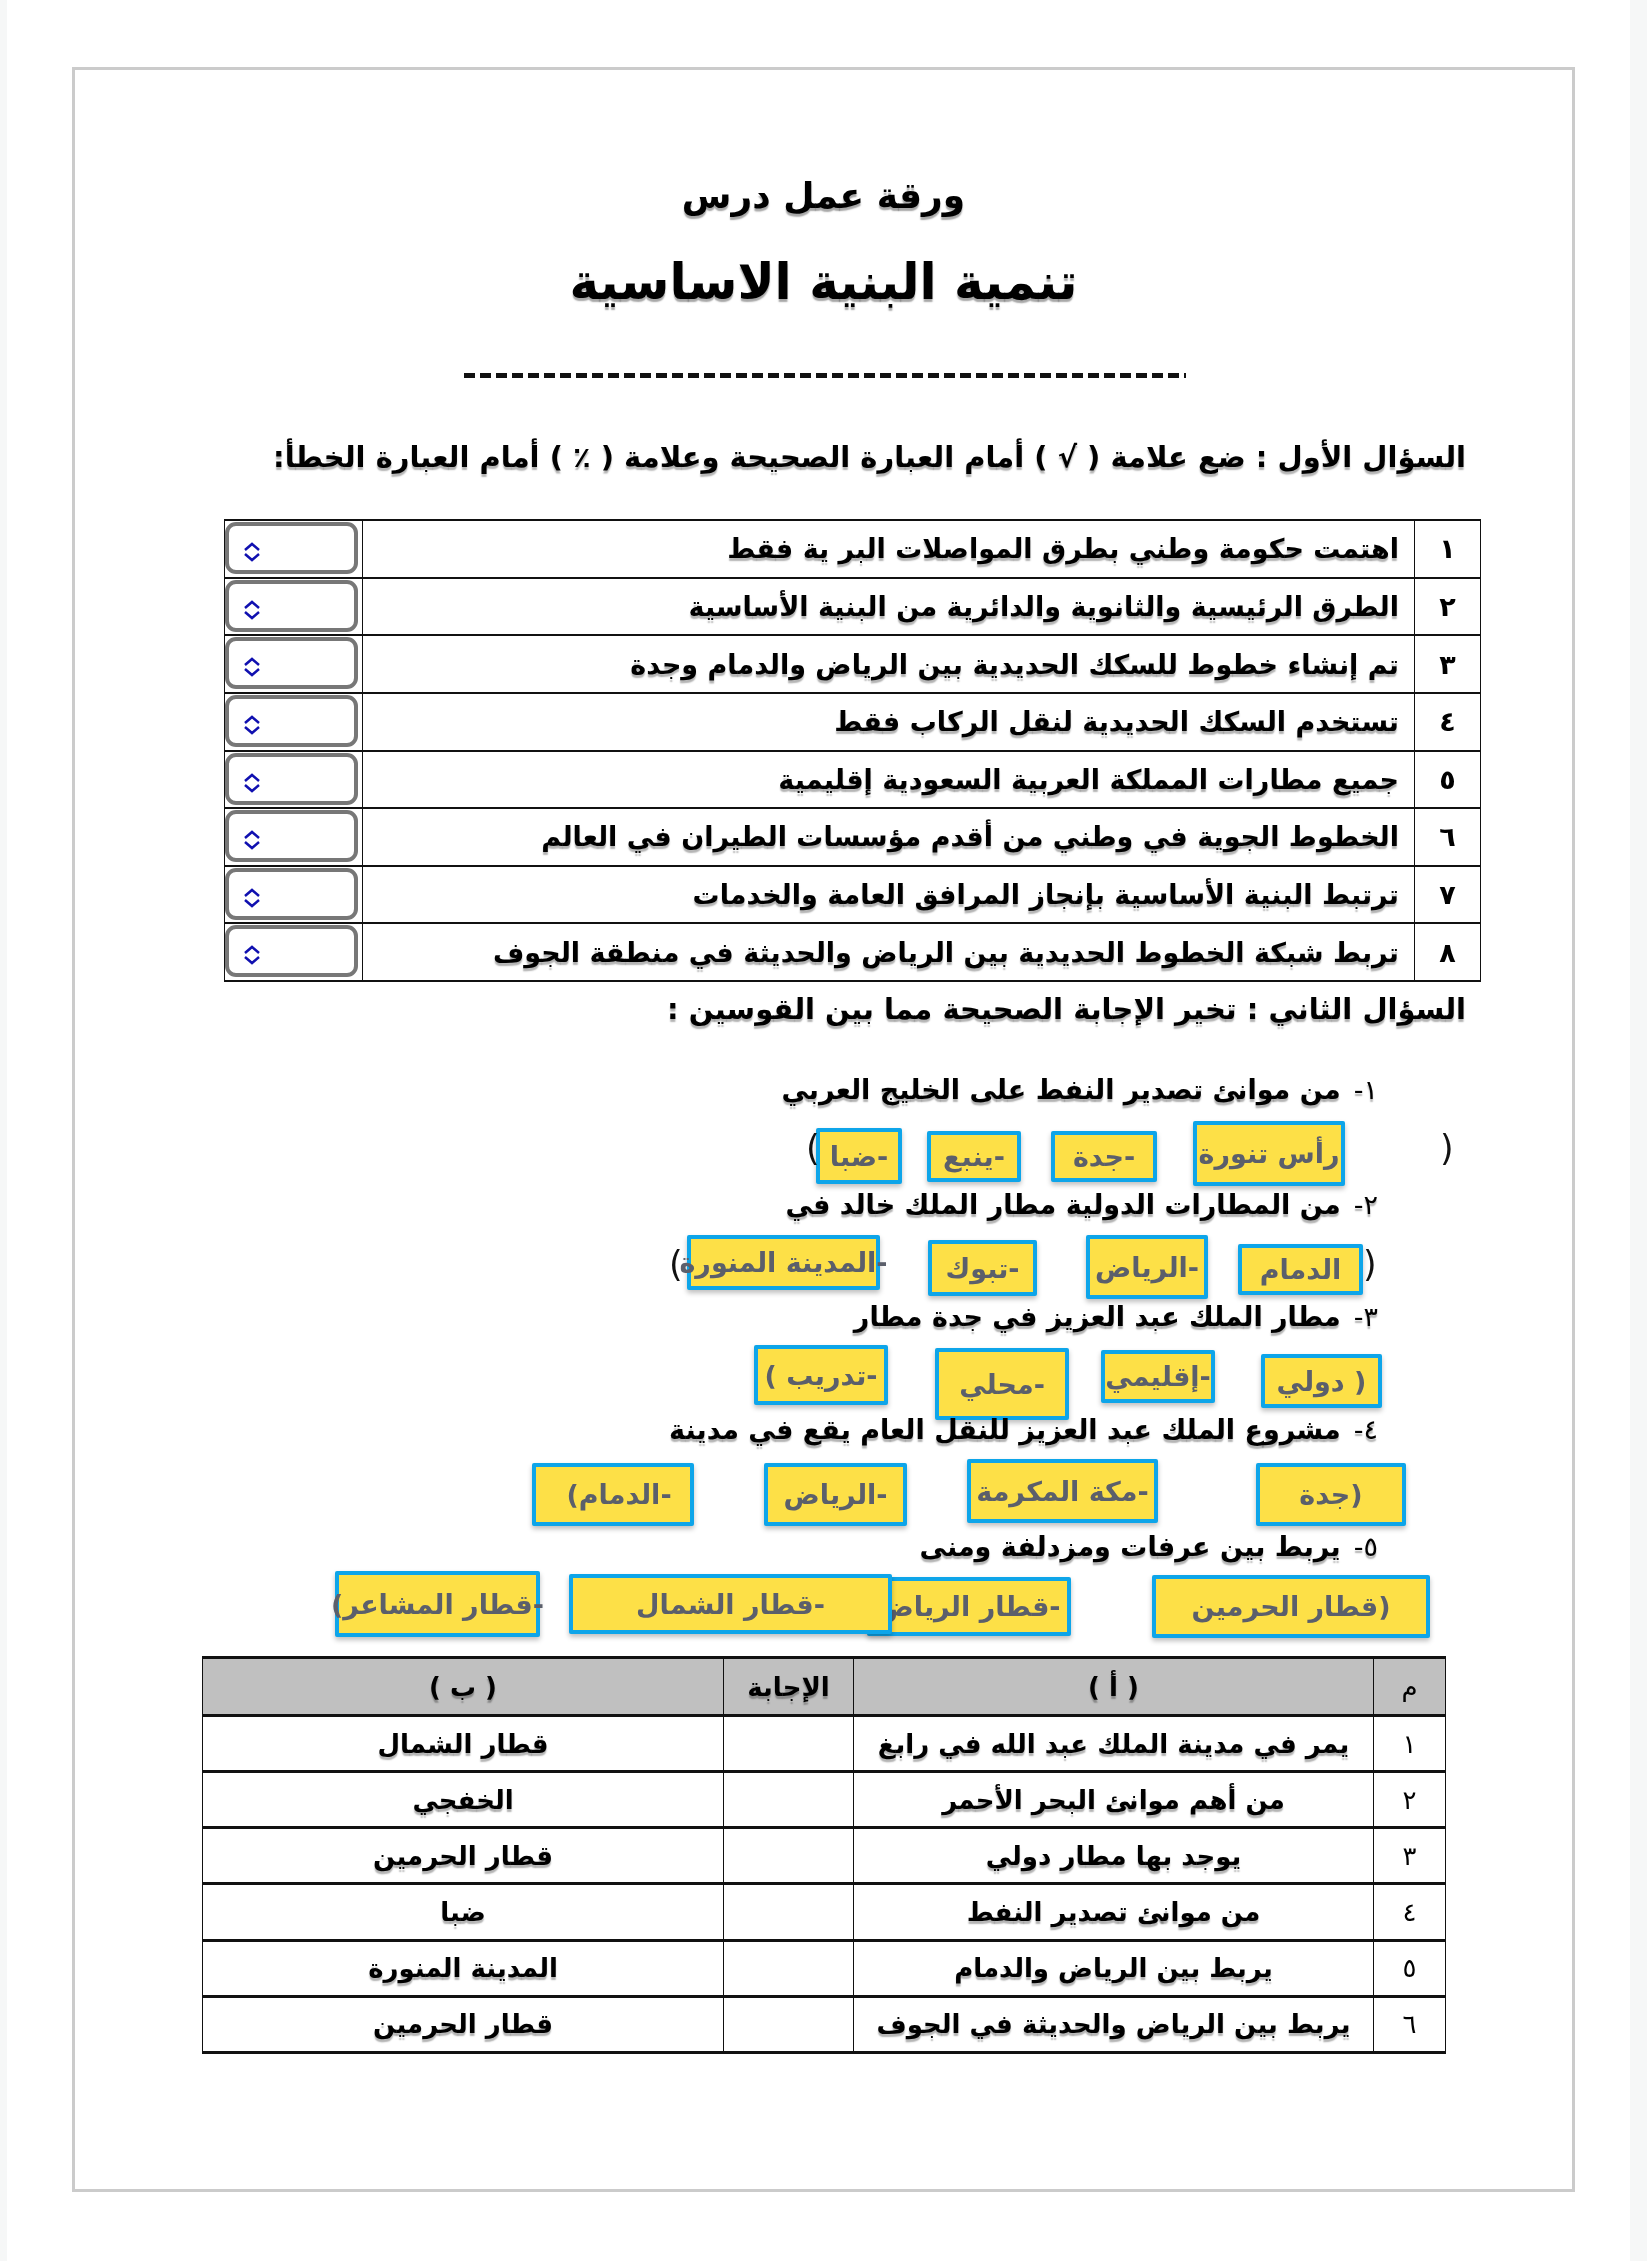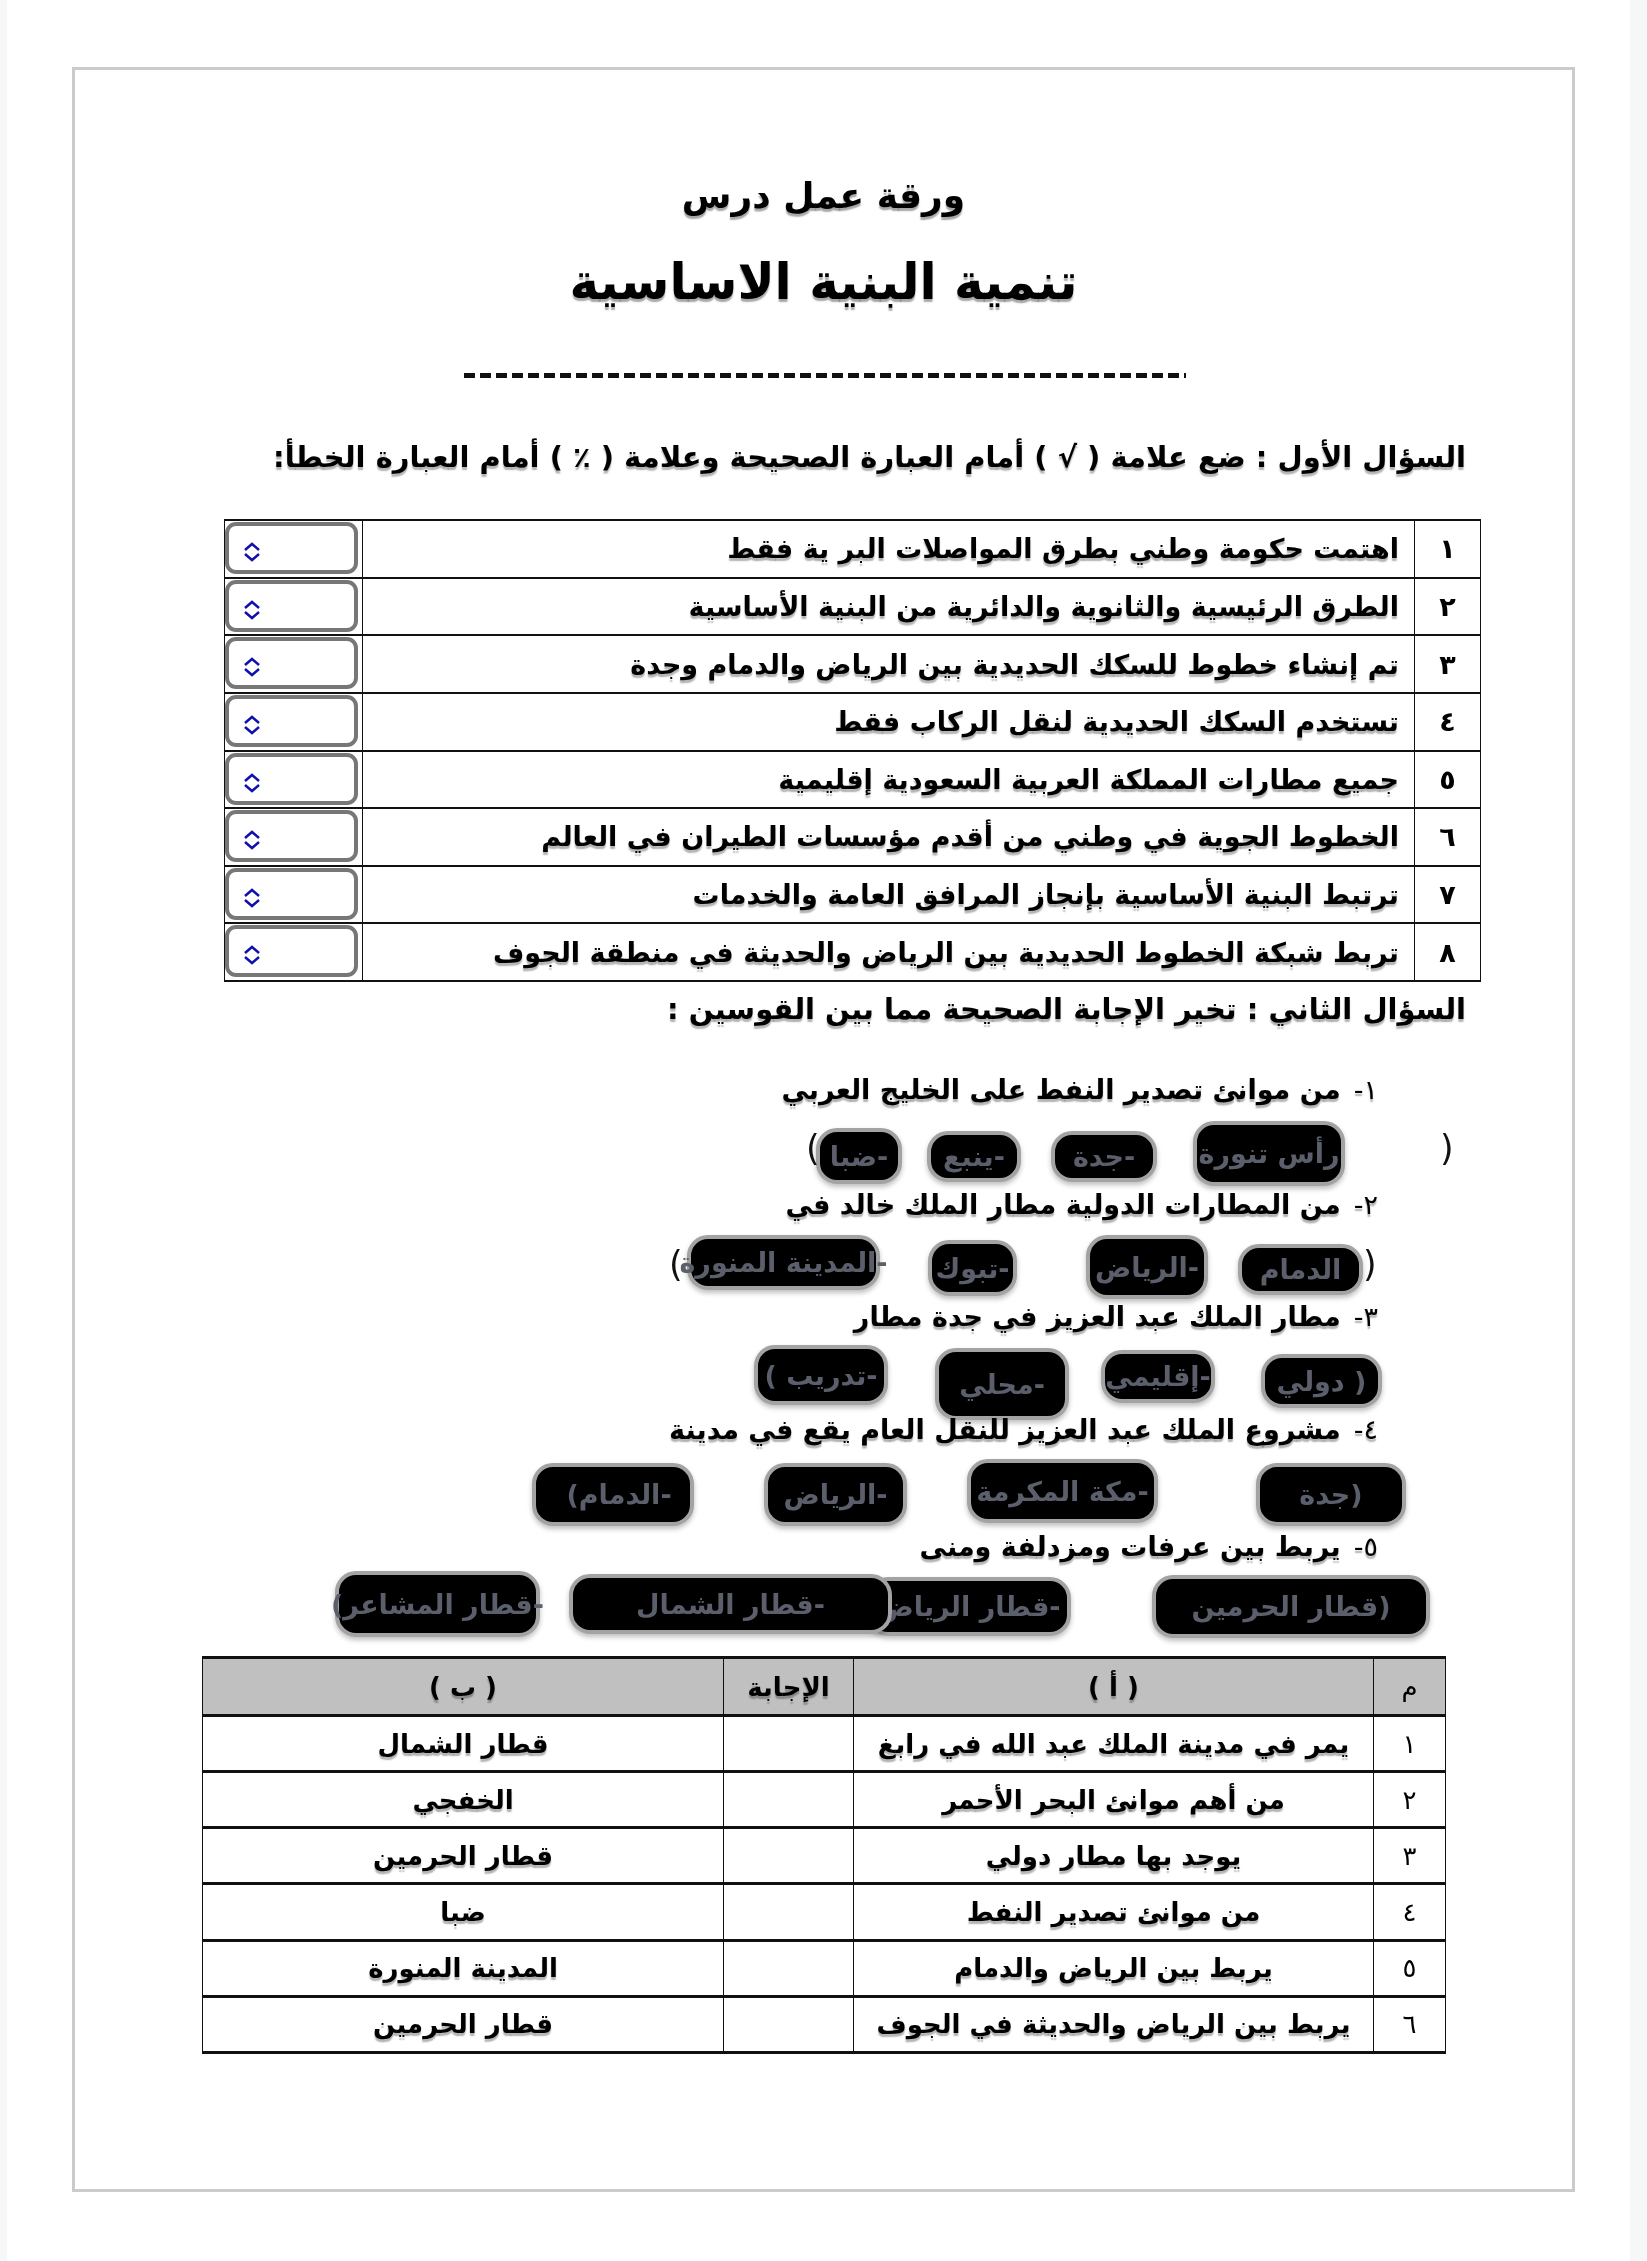--- a/index.html
+++ b/index.html
@@ -56,21 +56,21 @@
   .dropdown svg { position: absolute; left: 13px; top: 15px; }
 
   
   .subq {
     direction: rtl; text-align: right; font-size: 27px; font-weight: bold; white-space: nowrap;
     text-shadow: 0 2.5px 1.5px rgba(0,0,0,0.3);
   }
   .subq .n { font-weight: normal; margin-left: 13px; }
   .pill {
     position: absolute; box-sizing: border-box; height: 61px;
-    border: 4px solid #a3a3a3; border-radius: 21px; background: #000000;
+    border: 4px solid #0ea5e9; border-radius: 2px; background: #fde047;
     box-shadow: 0 3px 5px rgba(0,0,0,0.25);
     color: #5b5f6b; font-size: 27px; font-weight: bold; direction: rtl;
     display: flex; align-items: center; justify-content: center; white-space: nowrap;
     cursor: pointer;
   }
   .paren { position: absolute; font-size: 35px; color: #111; }
 
   
   .match-table {
     position: absolute; left: 202px; top: 1656px; width: 1244px; height: 398px;
@@ -213,21 +213,21 @@
 <div class="pill" style="left:927px; top:1131px; width:94px; height:51px;">-ينبع</div>
 <div class="pill" style="left:816px; top:1128px; width:86px; height:56px;">-ضبا</div>
 <div class="paren" style="left:806px; top:1128px;">(</div>
 
 <div class="abs subq" style="top:1189px; right:269px;">
   <span class="n">٢-</span><span>من المطارات الدولية مطار الملك خالد في</span>
 </div>
 <div class="paren" style="left:1363px; top:1244px;">)</div>
 <div class="pill" style="left:1238px; top:1244px; width:125px; height:51px;">الدمام</div>
 <div class="pill" style="left:1086px; top:1235px; width:122px; height:64px;">-الرياض</div>
-<div class="pill" style="left:928px; top:1240px; width:89px; height:56px;">-تبوك</div>
+<div class="pill" style="left:928px; top:1240px; width:109px; height:56px;">-تبوك</div>
 <div class="pill" style="left:687px; top:1235px; width:193px; height:55px;">-المدينة المنورة</div>
 <div class="paren" style="left:669px; top:1244px;">(</div>
 
 <div class="abs subq" style="top:1301px; right:269px;">
   <span class="n">٣-</span><span>مطار الملك عبد العزيز في جدة مطار</span>
 </div>
 <div class="pill" style="left:1261px; top:1354px; width:121px; height:54px;">( دولي</div>
 <div class="pill" style="left:1101px; top:1350px; width:114px; height:53px;">-إقليمي</div>
 <div class="pill" style="left:935px; top:1348px; width:134px; height:72px;">-محلي</div>
 <div class="pill" style="left:754px; top:1345px; width:134px; height:60px;">-تدريب )</div>

